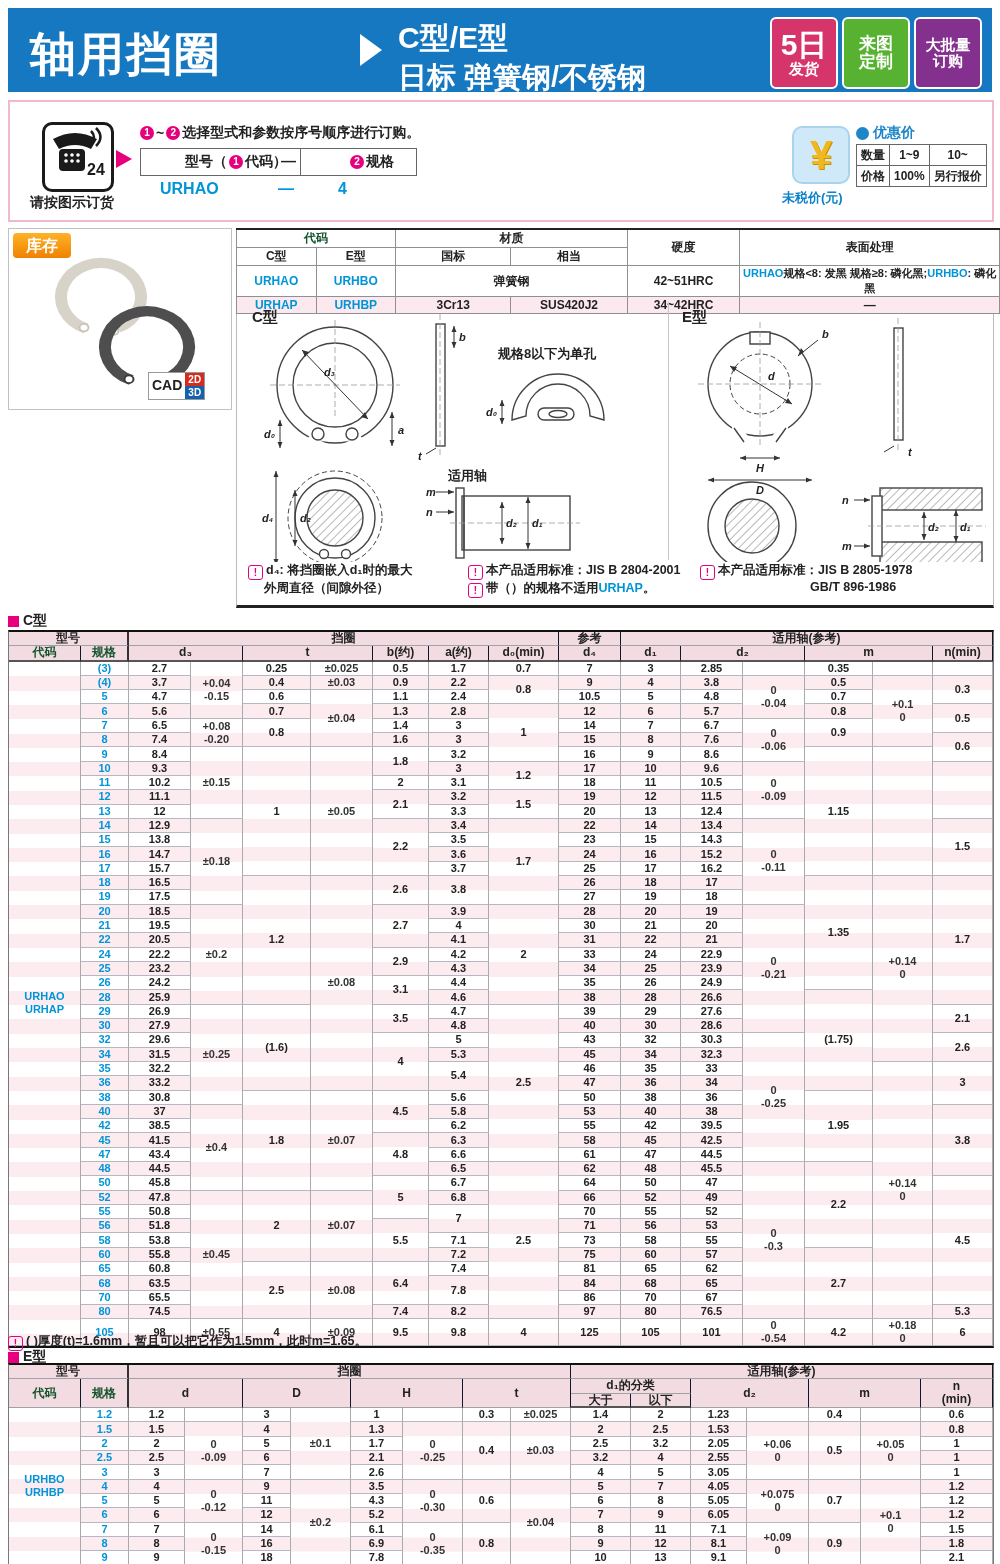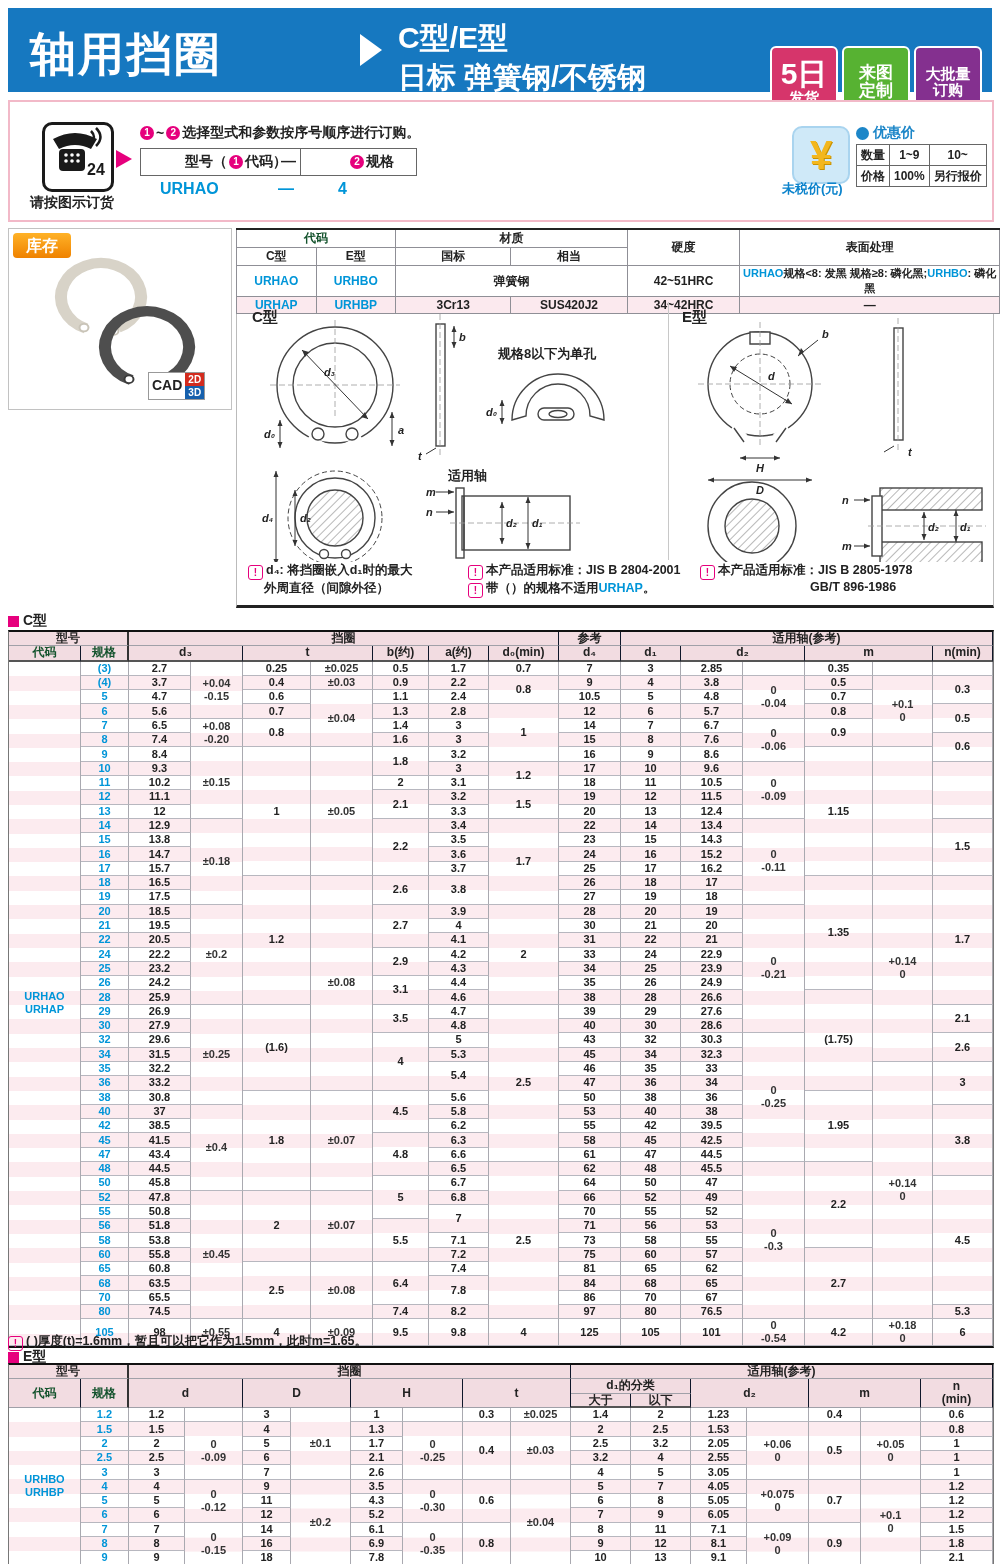--- a/index.html
+++ b/index.html
@@ -7,40 +7,40 @@
         font-family:"Liberation Sans","DejaVu Sans",sans-serif;color:#222;overflow:hidden;}
   .abs{position:absolute;}
   
   .hdr{left:8px;top:8px;width:984px;height:84px;background:#1678c0;}
   .hdr-title{left:22px;top:16px;font-size:46px;font-weight:bold;color:#fff;letter-spacing:2px;}
   .hdr-arrow{left:352px;top:26px;width:0;height:0;border-left:22px solid #fff;border-top:16px solid transparent;border-bottom:16px solid transparent;}
   .hdr-sub1{left:390px;top:10px;font-size:30px;font-weight:bold;color:#fff;}
   .hdr-sub2{left:390px;top:50px;font-size:29px;font-weight:bold;color:#fff;}
   .badges{right:10px;top:9px;display:flex;gap:4px;}
   .badge{width:64px;height:68px;border:2px solid #fff;border-radius:6px;color:#fff;font-weight:bold;
-         display:flex;flex-direction:column;align-items:center;justify-content:center;line-height:1.05;margin-top:29px;}
+         display:flex;flex-direction:column;align-items:center;justify-content:center;line-height:1.05;}
   .badge .b-big{font-size:30px;} .badge .b-line{font-size:15px;} .badge .b-line3{font-size:17px;}
   
   .orderbox{left:8px;top:100px;width:982px;height:118px;border:2px solid #f2b9c8;background:#fff;}
   .phone{left:42px;top:122px;width:66px;height:64px;border:3px solid #1a1a1a;border-radius:10px;background:#fff;}
   .phone-cap{left:30px;top:194px;font-size:14px;font-weight:bold;}
   .hand{left:116px;top:150px;width:0;height:0;border-left:16px solid #e6007d;border-top:9px solid transparent;border-bottom:9px solid transparent;}
   .step-line{left:140px;top:124px;font-size:14px;font-weight:bold;display:flex;align-items:center;gap:2px;}
   .numc{display:inline-block;width:14px;height:14px;border-radius:50%;background:#e6007d;color:#fff;
         font-size:10px;font-weight:bold;text-align:center;line-height:14px;}
   .obox{position:absolute;border:1.5px solid #666;background:#fff;height:26px;display:flex;align-items:center;justify-content:center;gap:2px;font-size:14px;font-weight:bold;padding-left:27px;}
   .obox1{left:140px;top:148px;width:136px;}
   .obox2{left:300px;top:148px;width:88px;}
   .odash{left:281px;top:152px;font-size:15px;font-weight:bold;}
   .ex-code{left:160px;top:180px;font-size:16px;font-weight:bold;color:#0095d8;}
   .ex-dash{left:278px;top:180px;font-size:16px;font-weight:bold;color:#0095d8;}
   .ex-spec{left:338px;top:180px;font-size:16px;font-weight:bold;color:#0095d8;}
   .yen-tile{left:792px;top:126px;width:54px;height:54px;background:#cfe9f8;border:2px solid #a9d4ef;border-radius:10px;
             display:flex;align-items:center;justify-content:center;font-size:40px;font-weight:bold;color:#f3b71e;text-shadow:1px 1px 0 #c89200;}
-  .notax{left:782px;top:180px;font-size:13px;font-weight:bold;color:#0b83cc;}
+  .notax{left:782px;top:189px;font-size:13px;font-weight:bold;color:#0b83cc;}
   .disc-hd{left:856px;top:124px;font-size:14px;font-weight:bold;color:#1c86c8;display:flex;align-items:center;gap:4px;}
   .disc-dot{width:13px;height:13px;border-radius:50%;background:#1c86c8;}
   .disc-tbl{left:856px;top:144px;border-collapse:collapse;font-size:12px;font-weight:bold;}
   .disc-tbl td{border:1.5px solid #666;padding:1px 4px;text-align:center;height:18px;}
   
   .photo{left:8px;top:228px;width:222px;height:180px;border:1px solid #c2c2c2;background:#fff;}
   .stock{left:13px;top:233px;width:58px;height:25px;background:linear-gradient(#ffb227,#ef8200);
          color:#fff;font-size:16px;font-weight:bold;text-align:center;line-height:25px;border-radius:4px;}
   .cad{left:148px;top:372px;display:flex;border:1px solid #999;background:#fff;}
   .cad-l{font-size:14px;font-weight:bold;padding:4px 3px;}

